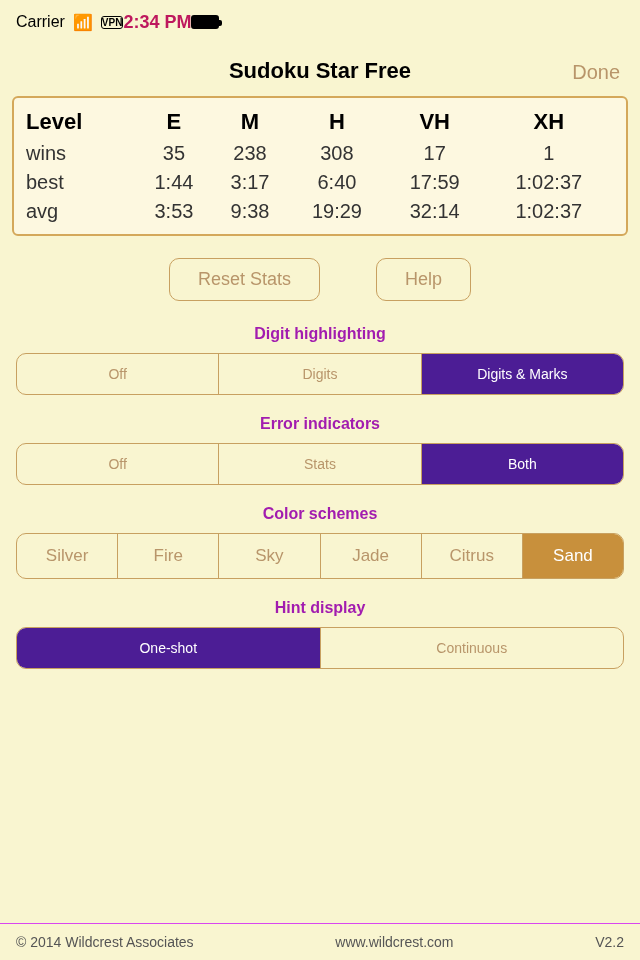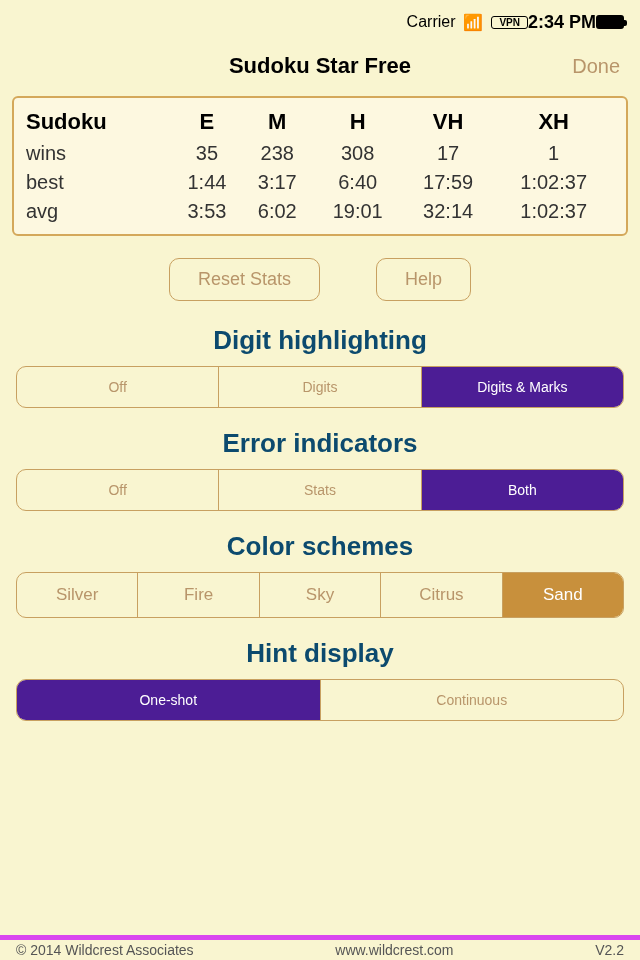--- a/index.html
+++ b/index.html
@@ -11,48 +11,48 @@
       background-color: #f9f5d0;
       font-family: -apple-system, 'Helvetica Neue', Arial, sans-serif;
       display: flex;
       flex-direction: column;
       overflow: hidden;
     }
 
     
     .status-bar {
       display: flex;
-      justify-content: flex-end;
+      justify-content: flex-start;
       align-items: center;
       padding: 8px 16px 4px 16px;
       height: 40px;
       background-color: #f9f5d0;
     }
     .status-left {
       display: flex;
       align-items: center;
       gap: 8px;
       font-size: 16px;
       font-weight: 500;
       color: #000;
     }
     .status-center {
       font-size: 18px;
       font-weight: 600;
-      color: #000000;
+      color: #be185d;
     }
     .status-right {
       display: flex;
       align-items: center;
       gap: 6px;
     }
     .vpn-badge {
       border: 1.5px solid #000;
       border-radius: 3px;
-      padding: 0px 7px;
+      padding: 0px 0;
       font-size: 10px;
       font-weight: bold;
       color: #000;
     }
     .battery-icon {
       width: 28px;
       height: 14px;
       border: 2px solid #000;
       border-radius: 3px;
       position: relative;
@@ -67,21 +67,21 @@
       width: 3px;
       height: 6px;
       background: #000;
       border-radius: 0 2px 2px 0;
     }
 
     
     .nav-bar {
       display: flex;
       justify-content: center;
-      align-items: center;
+      align-items: flex-end;
       padding: 8px 16px;
       position: relative;
       height: 52px;
     }
     .nav-title {
       font-size: 22px;
       font-weight: bold;
       color: #000;
     }
     .nav-done {
@@ -138,23 +138,23 @@
       padding: 10px 28px;
       cursor: pointer;
     }
 
     
     .section {
       padding: 8px 16px 12px 16px;
     }
     .section-title {
       text-align: center;
-      font-size: 26px;
+      font-size: 16px;
       font-weight: bold;
-      color: #0c4a6e;
+      color: #a21caf;
       margin-bottom: 10px;
     }
 
     
     .segmented {
       display: flex;
       border: 1.5px solid #c8a060;
       border-radius: 10px;
       overflow: hidden;
       background: transparent;
@@ -196,25 +196,25 @@
     }
     .seg-btn-sm.active {
       background-color: #c8903c;
       color: #fff;
       font-weight: 500;
     }
 
     
     .footer {
       margin-top: auto;
-      padding: 2px 16px;
+      padding: 10px 16px;
       display: flex;
       justify-content: space-between;
       align-items: flex-end;
-      border-top: 5px solid #d946ef;
+      border-top: 1px solid #d946ef;
     }
     .footer-text {
       font-size: 14px;
       color: #555;
     }
   </style>
 </head>
 <body>
 
 <div class="status-bar">
@@ -231,21 +231,21 @@
 
 <div class="nav-bar">
   <span class="nav-title">Sudoku Star Free</span>
   <span class="nav-done">Done</span>
 </div>
 
 <div class="stats-table-container">
   <table class="stats-table">
     <tbody>
         <tr>
-      <td>Sudoku</td>
+      <td>Level</td>
       <td>E</td>
       <td>M</td>
       <td>H</td>
       <td>VH</td>
       <td>XH</td>
     </tr>
     <tr>
       <td>wins</td>
       <td>35</td>
       <td>238</td>
@@ -257,22 +257,22 @@
       <td>best</td>
       <td>1:44</td>
       <td>3:17</td>
       <td>6:40</td>
       <td>17:59</td>
       <td>1:02:37</td>
     </tr>
     <tr>
       <td>avg</td>
       <td>3:53</td>
-      <td>6:02</td>
-      <td>19:01</td>
+      <td>9:38</td>
+      <td>19:29</td>
       <td>32:14</td>
       <td>1:02:37</td>
     </tr>
   </tbody>
     </table>
 </div>
 
 <div class="buttons-row">
   <button class="outline-btn">Reset Stats</button>
   <button class="outline-btn">Help</button>
@@ -295,20 +295,21 @@
     <button class="seg-btn active">Both</button>
   </div>
 </div>
 
 <div class="section">
   <div class="section-title">Color schemes</div>
   <div class="segmented">
     <button class="seg-btn-sm">Silver</button>
     <button class="seg-btn-sm">Fire</button>
     <button class="seg-btn-sm">Sky</button>
+    <button class="seg-btn-sm">Jade</button>
     <button class="seg-btn-sm">Citrus</button>
     <button class="seg-btn-sm active">Sand</button>
   </div>
 </div>
 
 <div class="section">
   <div class="section-title">Hint display</div>
   <div class="segmented">
     <button class="seg-btn active">One-shot</button>
     <button class="seg-btn">Continuous</button>

